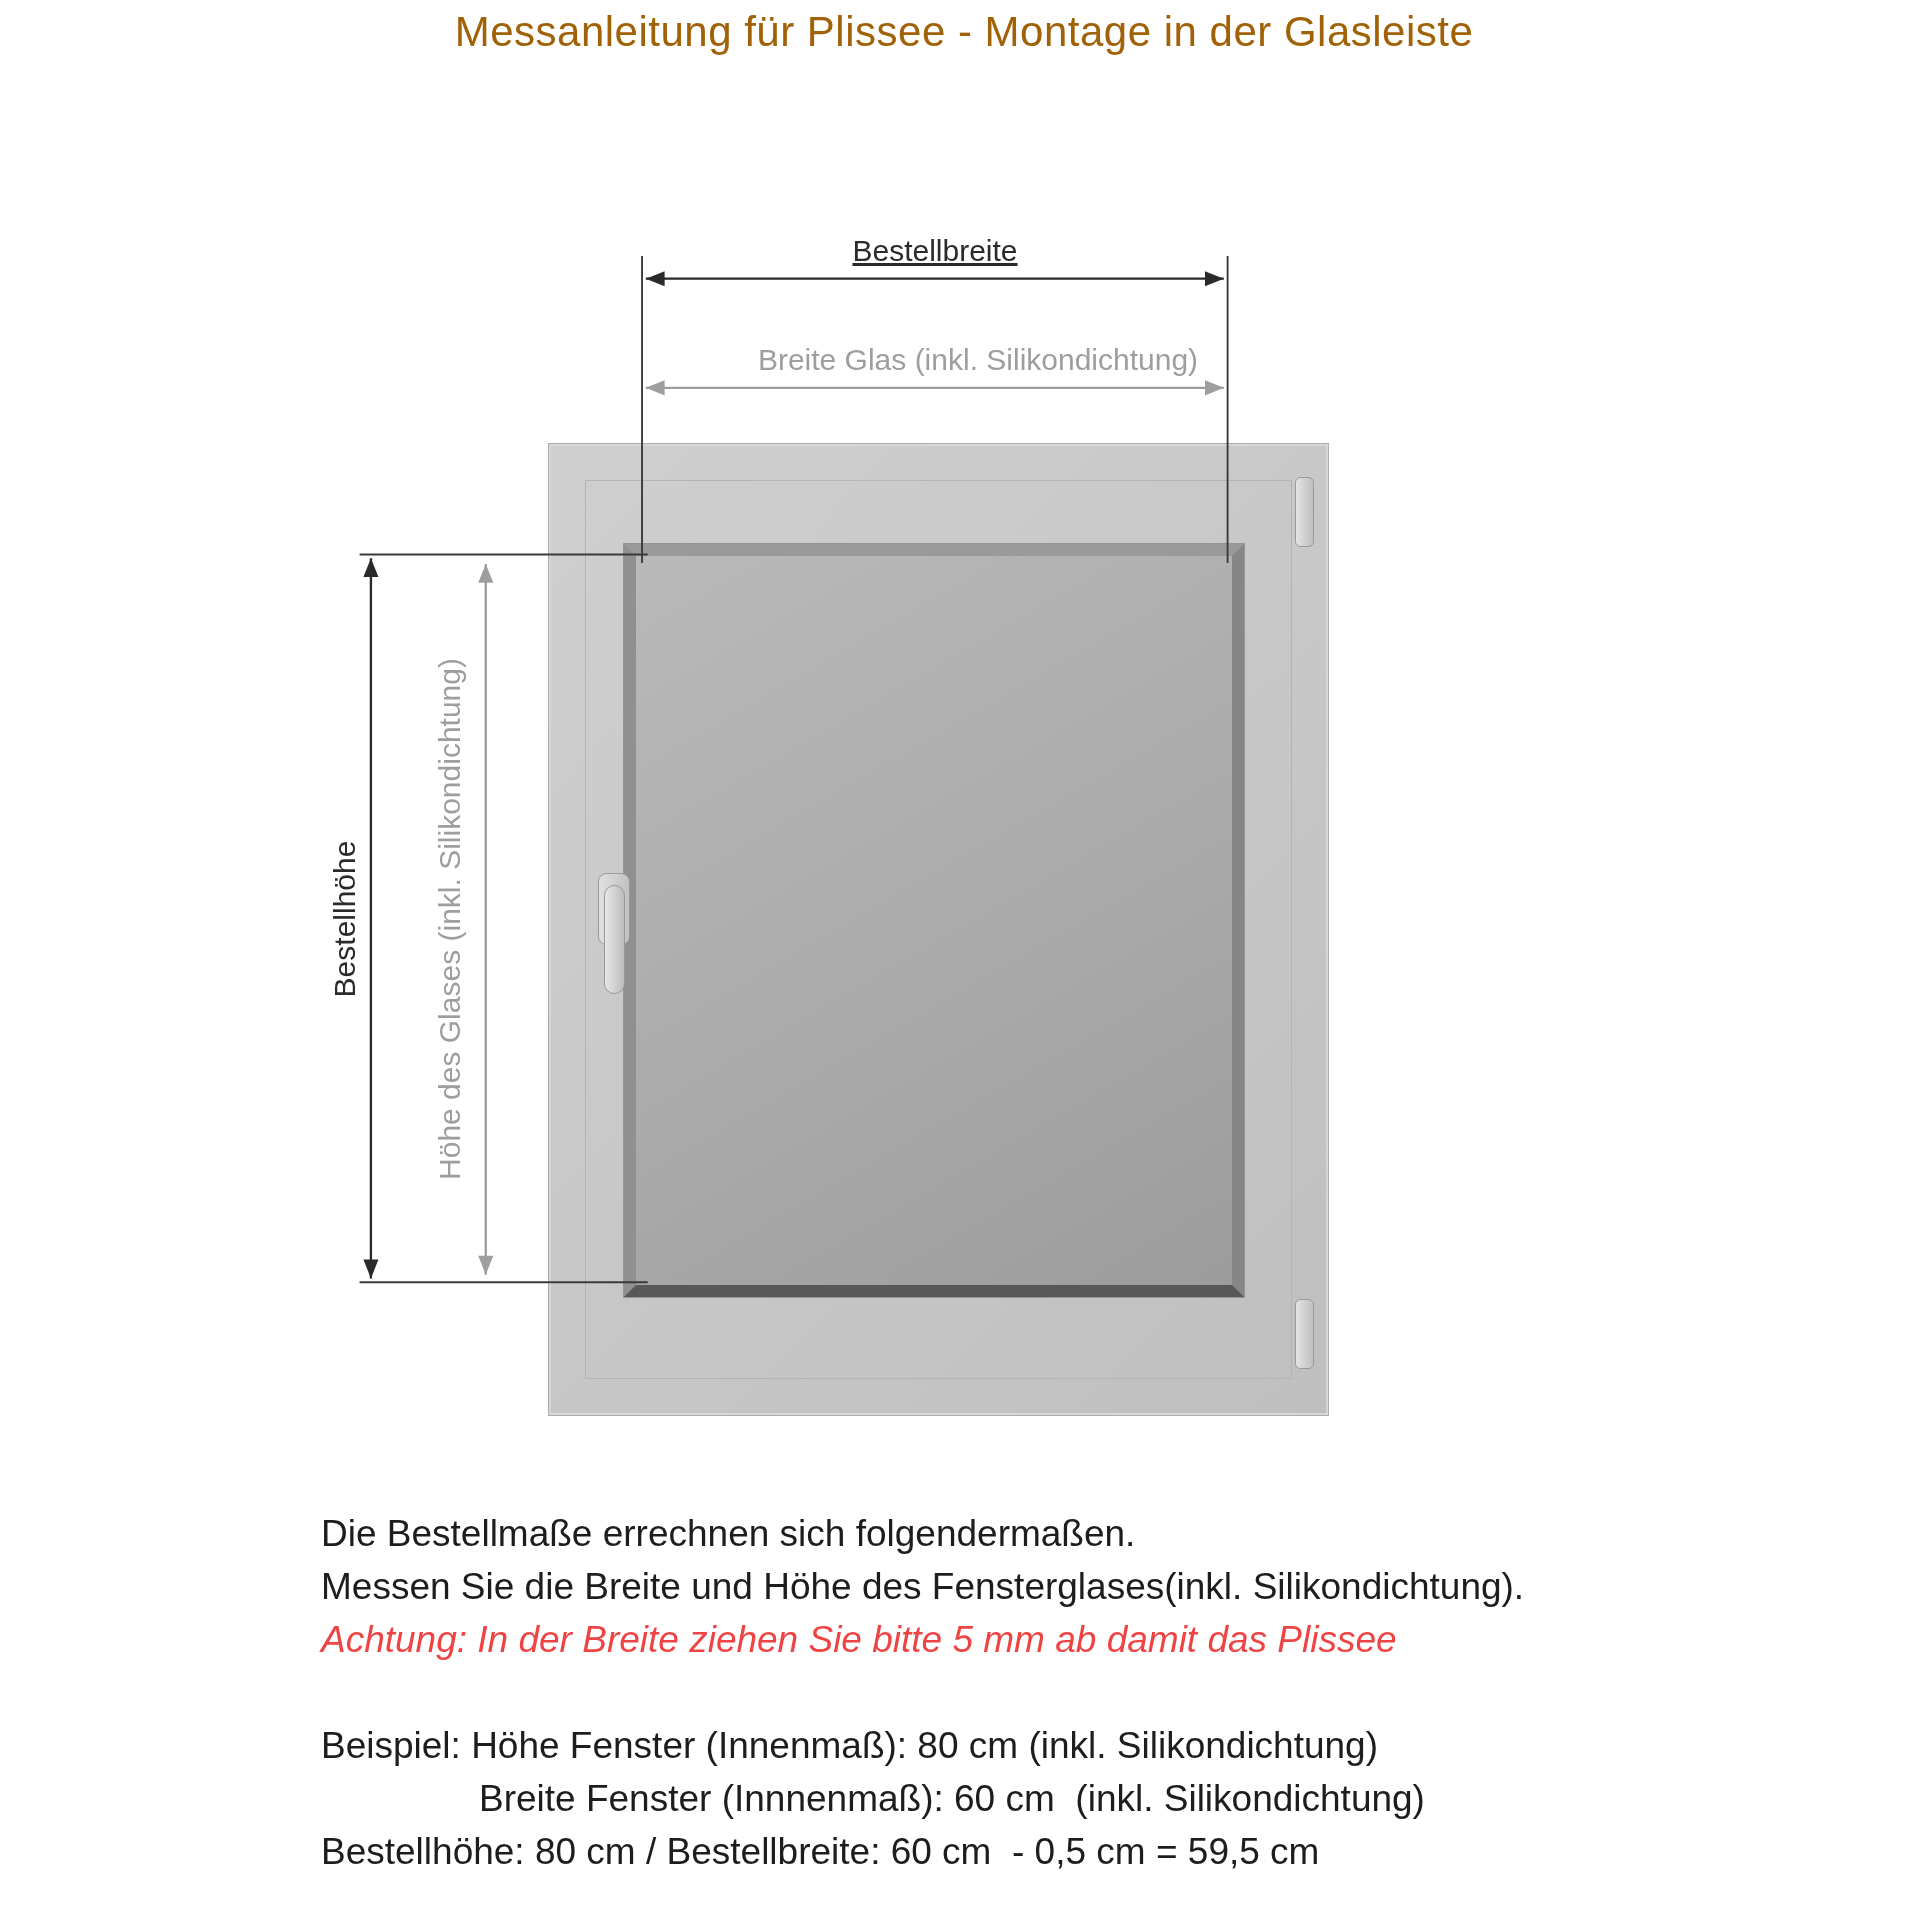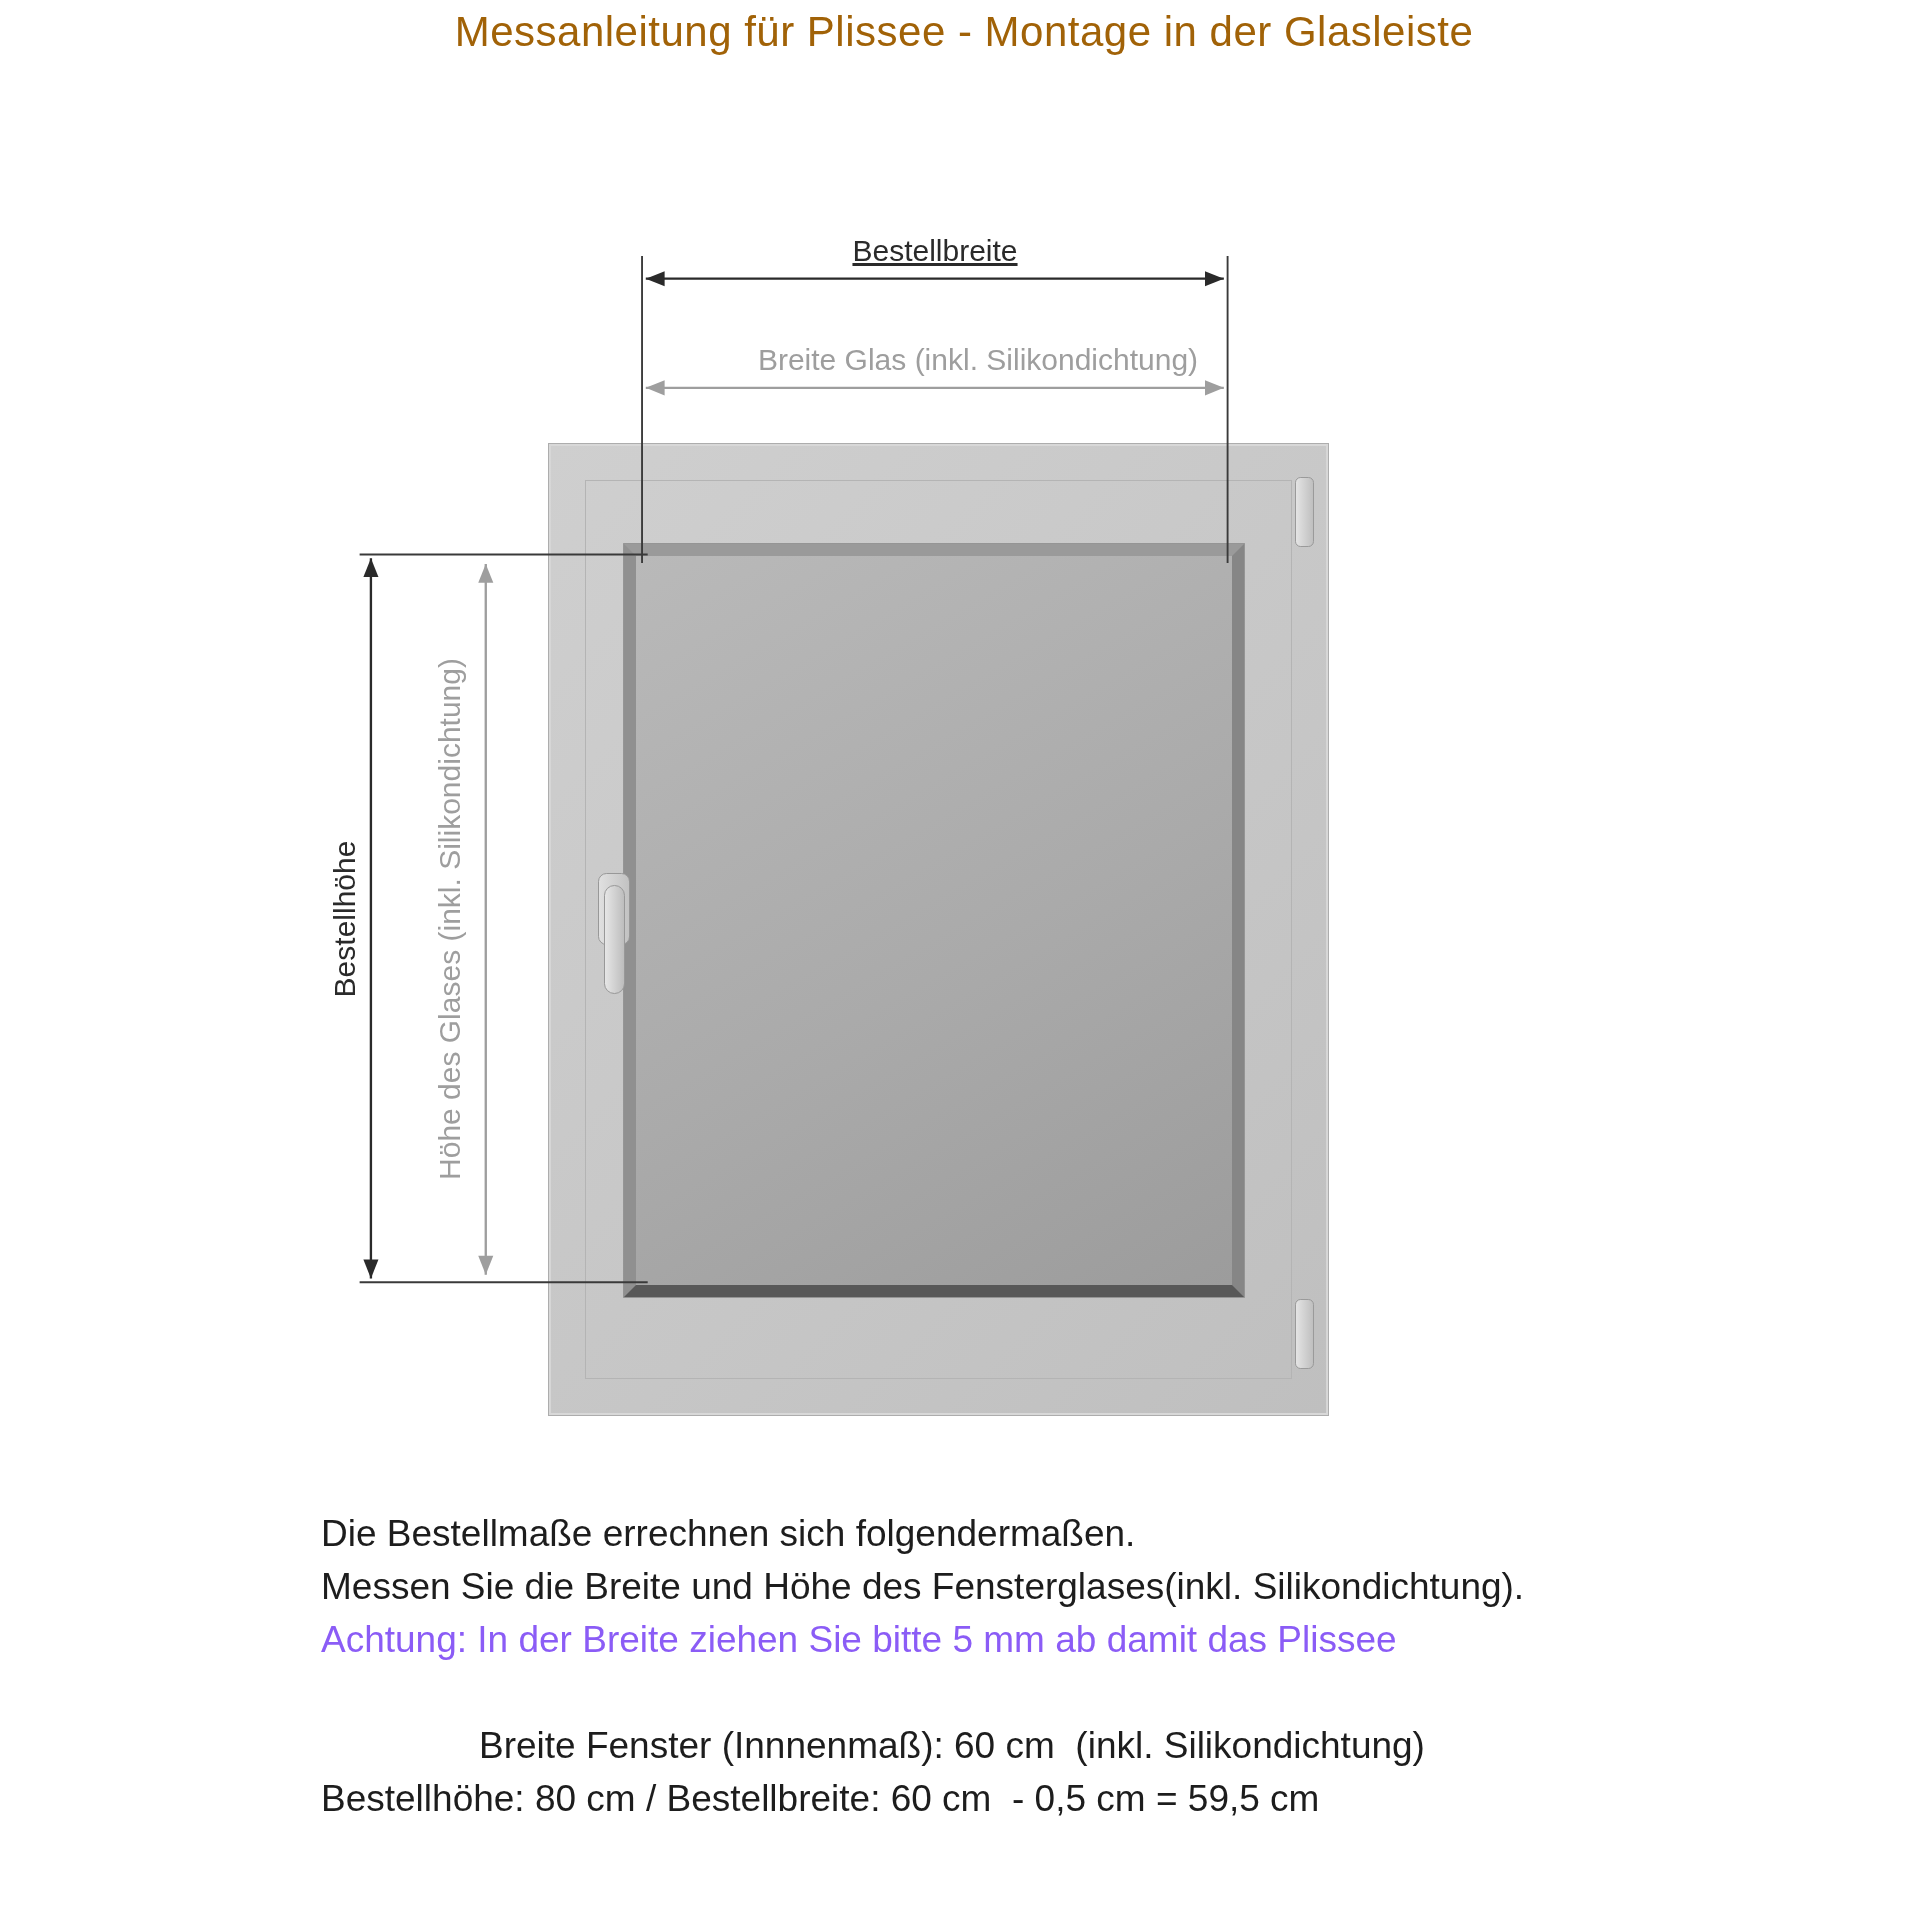--- a/index.html
+++ b/index.html
@@ -53,21 +53,21 @@
   .dim-label { position:absolute; font-size:30px; white-space:nowrap; }
   .dim-black { color:#2a2a2a; }
   .dim-gray  { color:#9e9e9e; }
   .lbl-order-width { left:935px; top:234px; transform:translateX(-50%);text-decoration:underline; }
   .lbl-glass-width { left:978px; top:343px; transform:translateX(-50%); }
   .lbl-order-height { left:345px; top:919px; transform:translate(-50%,-50%) rotate(-90deg); }
   .lbl-glass-height { left:450px; top:919px; transform:translate(-50%,-50%) rotate(-90deg); }
   
   .instructions { position:absolute; left:321px; top:1507px; font-size:37px; line-height:53px; }
   .instructions p { margin:0; white-space:pre; }
-  .warning { color:#8b5cf6; }
+  .warning { color:#ef4444;font-style:italic; }
   .example-block { margin-top:53px; }
   .indented { padding-left:158px; }
 </style>
 </head>
 <body>
 
 <div class="canvas">
 
   <div class="page-title">Messanleitung für Plissee - Montage in der Glasleiste</div>
 
@@ -107,19 +107,20 @@
     <div class="dim-label dim-gray lbl-glass-width">Breite Glas (inkl. Silikondichtung)</div>
     <div class="dim-label dim-black lbl-order-height">Bestellhöhe</div>
     <div class="dim-label dim-gray lbl-glass-height">Höhe des Glases (inkl. Silikondichtung)</div>
   </div>
 
   <div class="instructions">
     <p>Die Bestellmaße errechnen sich folgendermaßen.</p>
     <p>Messen Sie die Breite und Höhe des Fensterglases(inkl. Silikondichtung).</p>
     <p class="warning">Achtung: In der Breite ziehen Sie bitte 5 mm ab damit das Plissee</p>
     <div class="example-block">
+      <p>Beispiel: Höhe Fenster (Innenmaß): 80 cm (inkl. Silikondichtung)</p>
       <p class="indented">Breite Fenster (Innnenmaß): 60 cm  (inkl. Silikondichtung)</p>
       <p>Bestellhöhe: 80 cm / Bestellbreite: 60 cm  - 0,5 cm = 59,5 cm</p>
     </div>
   </div>
 
 </div>
 
 
 </body></html>

